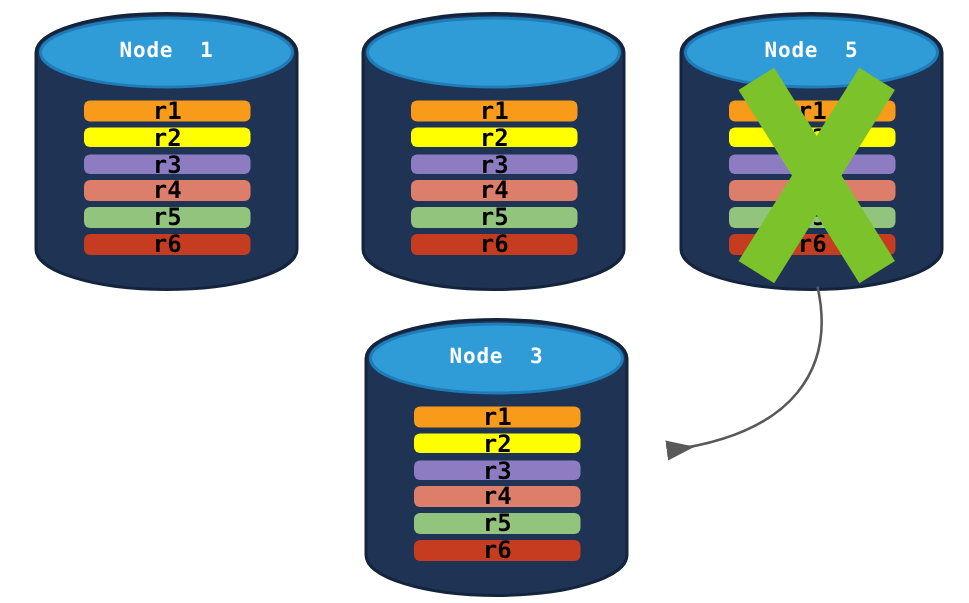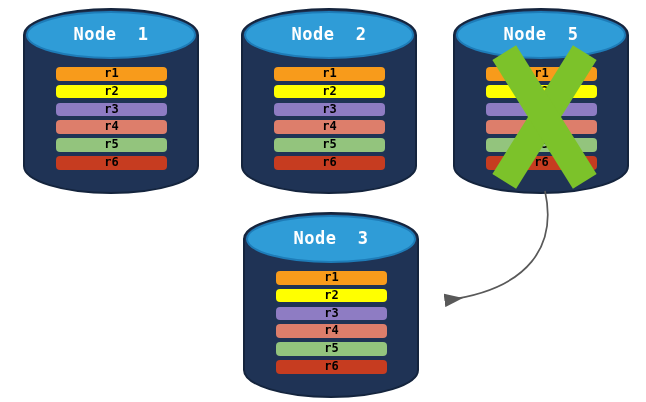--- a/index.html
+++ b/index.html
@@ -12,31 +12,31 @@
   .node.n0{left:22px;top:8px;}
   .node.n1{left:240px;top:8px;}
   .node.n2{left:452px;top:8px;}
   .node.n3{left:242px;top:212px;}
   .cyl{position:absolute;left:0;top:0;width:178px;height:186px;overflow:visible;}
   .cyl .body{fill:var(--navy);stroke:var(--navy-line);stroke-width:2;}
   .cyl .lid{fill:var(--blue);stroke:var(--blue-line);stroke-width:2;}
   .node-title{
     position:absolute;left:0;top:0;width:178px;height:52px;
     display:flex;align-items:center;justify-content:center;
-    color:var(--title);font-size:17px;font-weight:bold;white-space:pre;
+    color:var(--title);font-size:14px;font-weight:bold;white-space:pre;
     letter-spacing:.5px;
   }
   .rows{
     position:absolute;left:34px;top:59px;width:111px;
     display:flex;flex-direction:column;gap:4.2px;
   }
   .row{
     height:13.6px;border-radius:4px;
     display:flex;align-items:flex-end;justify-content:center;
-    color:var(--rowtext);font-size:12px;font-weight:bold;line-height:13.6px;
+    color:var(--rowtext);font-size:16px;font-weight:bold;line-height:13.6px;
   }
   
   .fail-x{position:absolute;left:41px;top:44px;width:103px;height:130px;overflow:visible;}
   .fail-x rect{fill:var(--xgreen);}
   
   #arrow-svg{position:absolute;left:0;top:0;z-index:3;pointer-events:none;}
   #arrow-svg path{stroke:var(--arrow);stroke-width:1.7;fill:none;}
   .node{z-index:2;}
 </style>
 </head>
@@ -79,21 +79,20 @@
           <span>r6</span>
         </div>
       </div>
     </div>
 
     <div class="node n1">
       <svg class="cyl" viewBox="0 0 178 186">
         <path class="body" d="M 2 27 A 87 26 0 0 1 176 27 L 176 158 A 87 27 0 0 1 2 158 Z"></path>
         <ellipse class="lid" cx="89" cy="27" rx="84" ry="23"></ellipse>
       </svg>
-      <div class="node-title">Node  2</div>
       <div class="rows">
         <div class="row" style="background: rgb(248, 155, 27);">
           <span>r1</span>
         </div>
         <div class="row" style="background: rgb(255, 255, 0);">
           <span>r2</span>
         </div>
         <div class="row" style="background: rgb(142, 124, 195);">
           <span>r3</span>
         </div>

